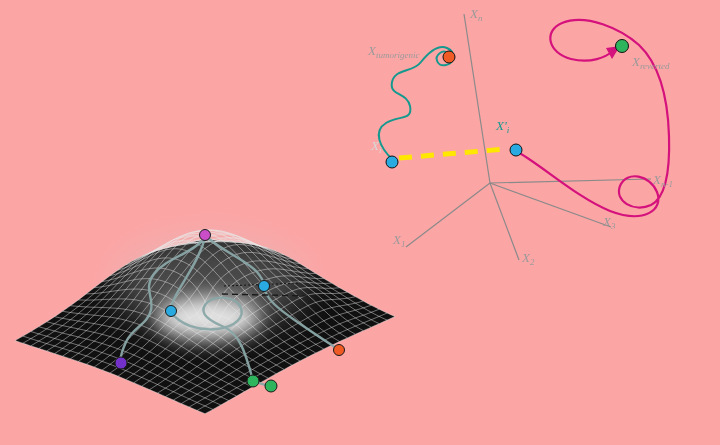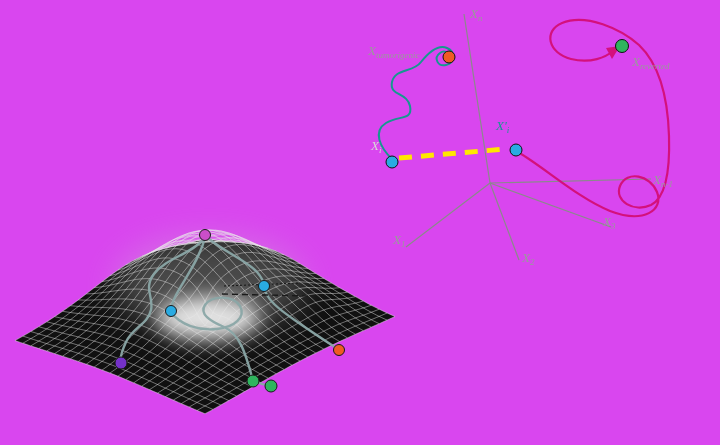--- a/index.html
+++ b/index.html
@@ -1,16 +1,16 @@
 <!DOCTYPE html>
 <html><head>
 <meta charset="utf-8">
 <style>
   html,body{margin:0;padding:0;background:#000;}
-  .stage{position:relative;width:720px;height:445px;background:#d946ef;overflow:hidden;}
+  .stage{position:relative;width:720px;height:445px;background:#fca5a5;overflow:hidden;}
   svg{display:block;}
   .lbl{font-family:"Liberation Serif", serif;font-style:italic;font-size:13px;}
   .lbl .s{font-size:9px;}
   .traj{fill:none;stroke-linecap:round;stroke-linejoin:round;}
   .glow-soft{filter:blur(10px);}
   .glow-wide{filter:blur(16px);}
 </style>
 </head>
 <body>
 

